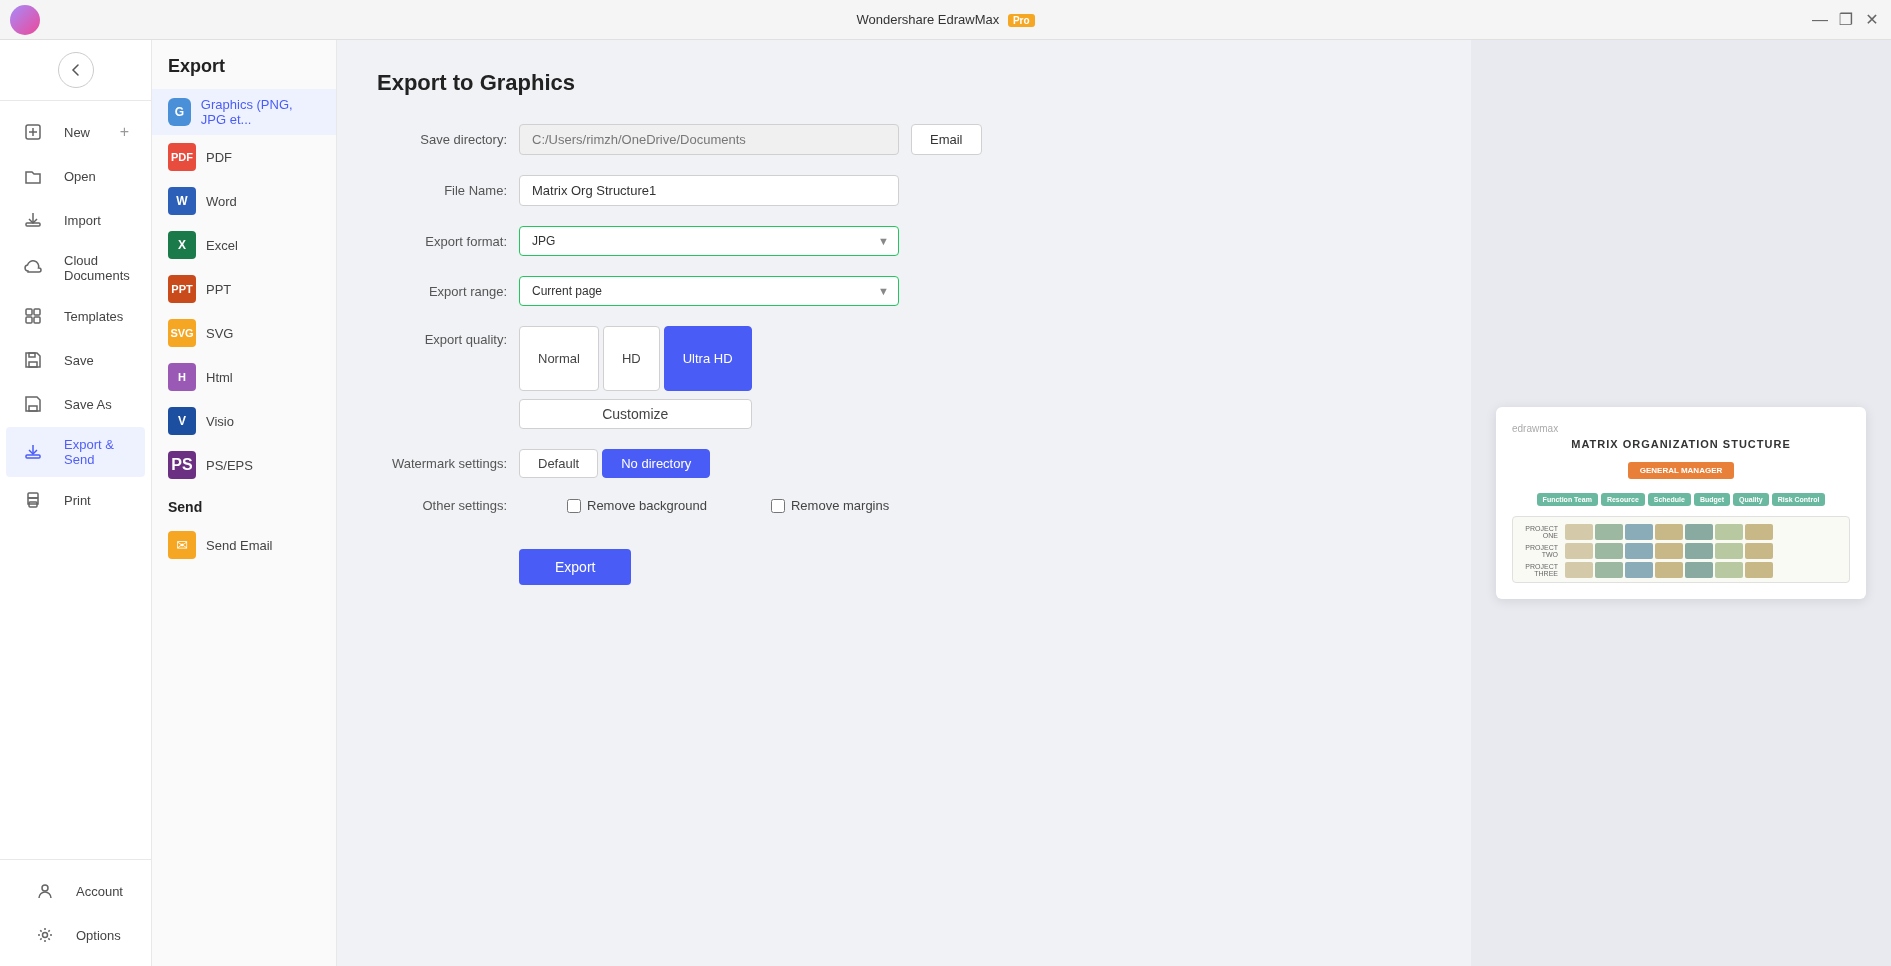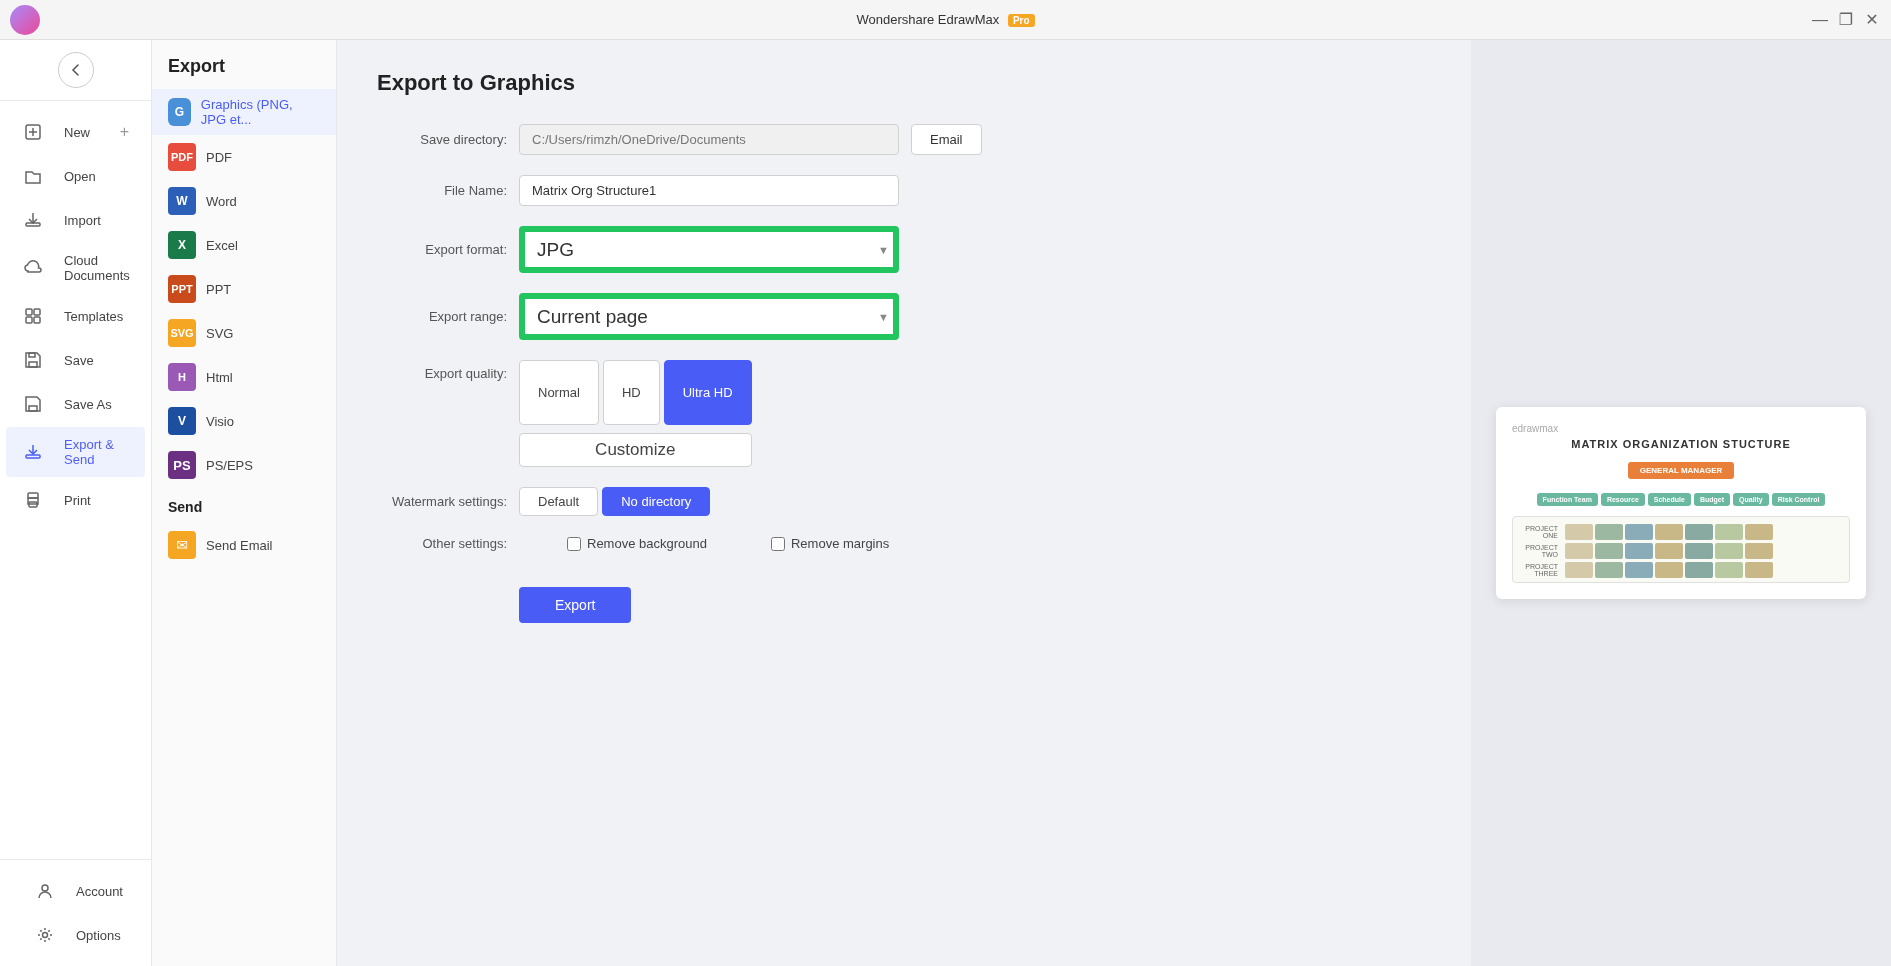--- a/index.html
+++ b/index.html
@@ -212,23 +212,23 @@
       background: white;
       border: 1px solid #d0d0d0;
       border-radius: 4px;
       cursor: pointer;
       font-size: 13px;
       color: #333;
     }
     .select-control {
       width: 100%;
       padding: 7px 30px 7px 12px;
-      border: 6px solid #22c55e;
+      border: 1px solid #22c55e;
       border-radius: 4px;
-      font-size: 19px;
+      font-size: 12px;
       background: white;
       color: #333;
       appearance: none;
       outline: none;
       cursor: pointer;
     }
     .select-wrapper {
       position: relative;
       flex: 1;
       max-width: 380px;
@@ -262,21 +262,21 @@
     .quality-btn.active {
       background: #4a5cf6;
       color: white;
       border-color: #4a5cf6;
     }
     .customize-btn {
       padding: 6px 18px;
       border: 1px solid #d0d0d0;
       border-radius: 4px;
       cursor: pointer;
-      font-size: 17px;
+      font-size: 14px;
       background: white;
       color: #444;
       margin-top: 4px;
     }
     .quality-group {
       display: flex;
       flex-direction: column;
       gap: 4px;
     }
 
@@ -592,21 +592,21 @@
     </div>
     <div class="export-item">
       <div class="export-item-icon" style="background:#9b59b6; color:white; font-size:11px; font-weight:bold; border-radius:4px;">H</div>
       <span>Html</span>
     </div>
     <div class="export-item">
       <div class="export-item-icon" style="background:#1c4fa0; color:white; font-size:12px; font-weight:bold; border-radius:4px;">V</div>
       <span>Visio</span>
     </div>
     <div class="export-item">
-      <div class="export-item-icon" style="background:#6c3082; color:white; font-size:13px; font-weight:bold; border-radius:4px;">PS</div>
+      <div class="export-item-icon" style="background:#6c3082; color:white; font-size:16px; font-weight:bold; border-radius:4px;">PS</div>
       <span>PS/EPS</span>
     </div>
 
     <div class="export-section-title">Send</div>
     <div class="export-item">
       <div class="export-item-icon" style="background:#f5a623; color:white; font-size:14px; border-radius:4px; display:flex; align-items:center; justify-content:center;">✉</div>
       <span>Send Email</span>
     </div>
   </div>
 

